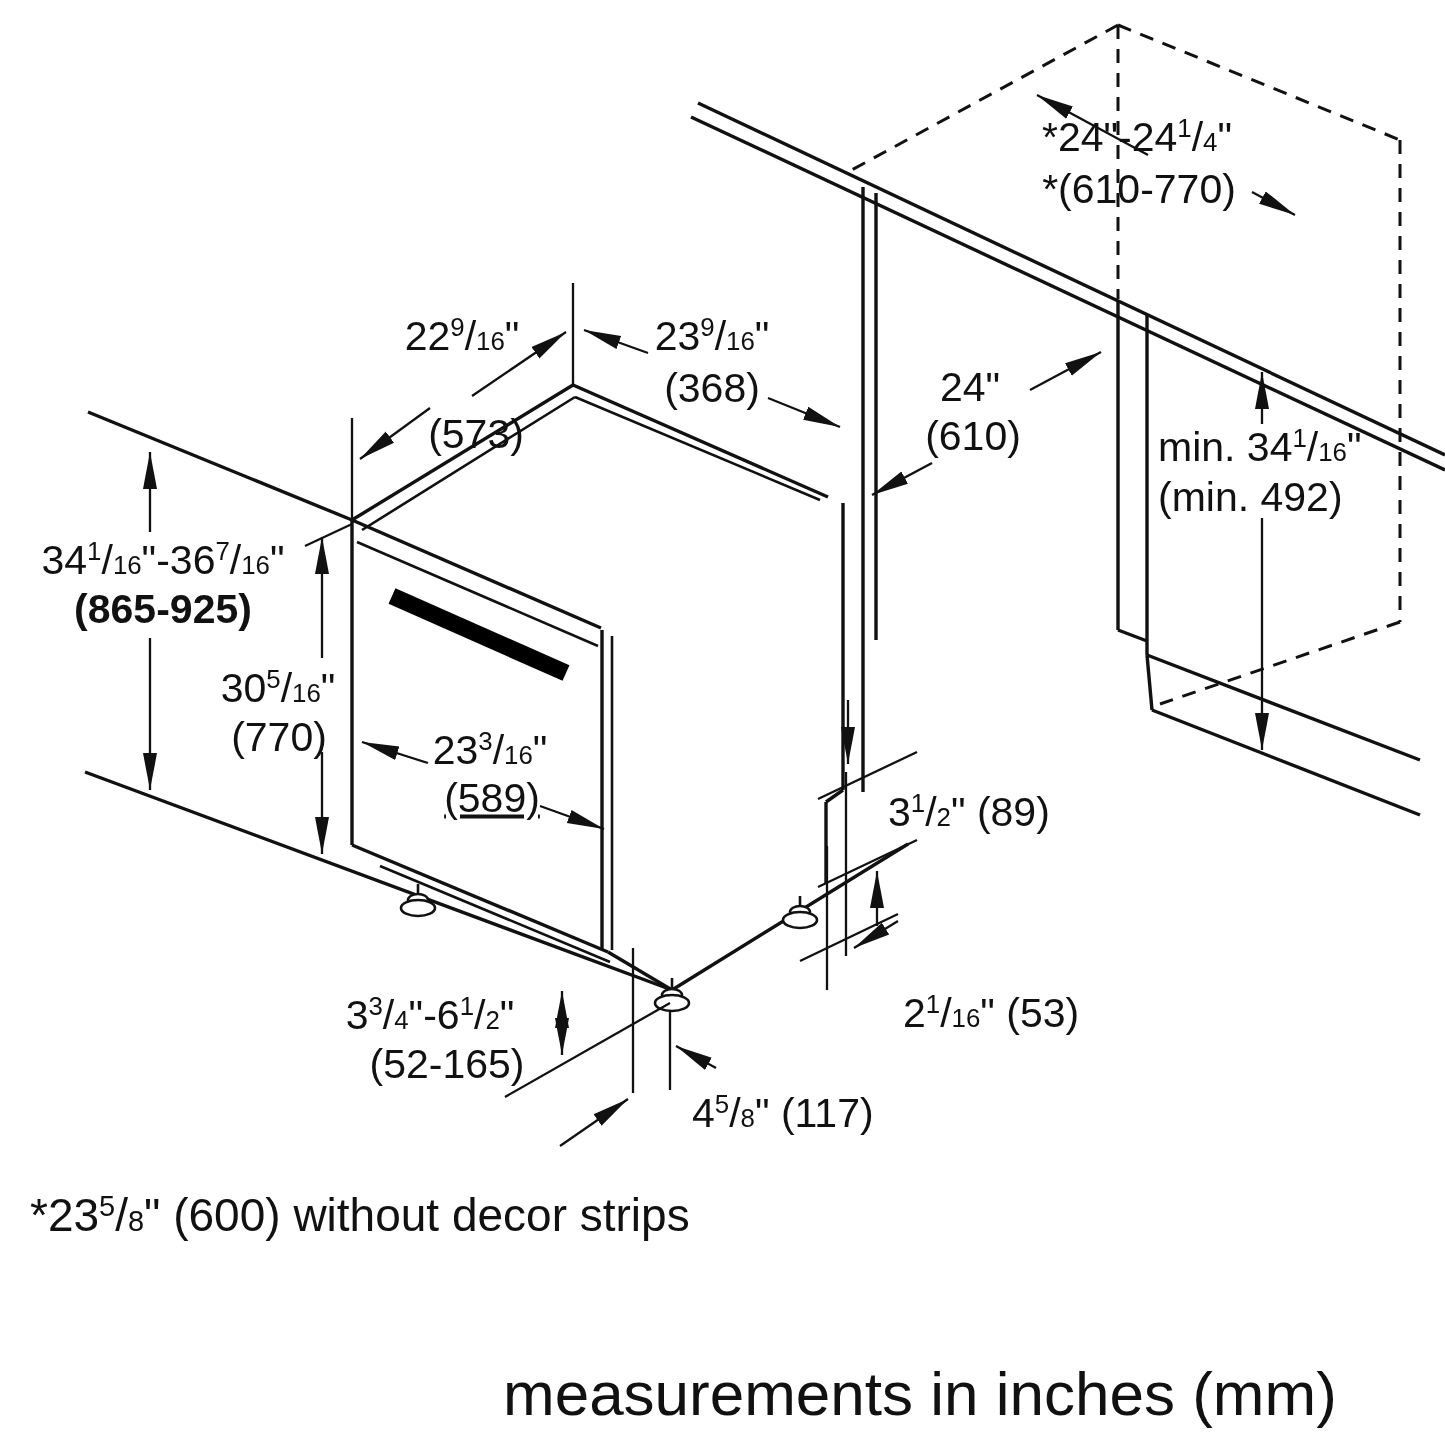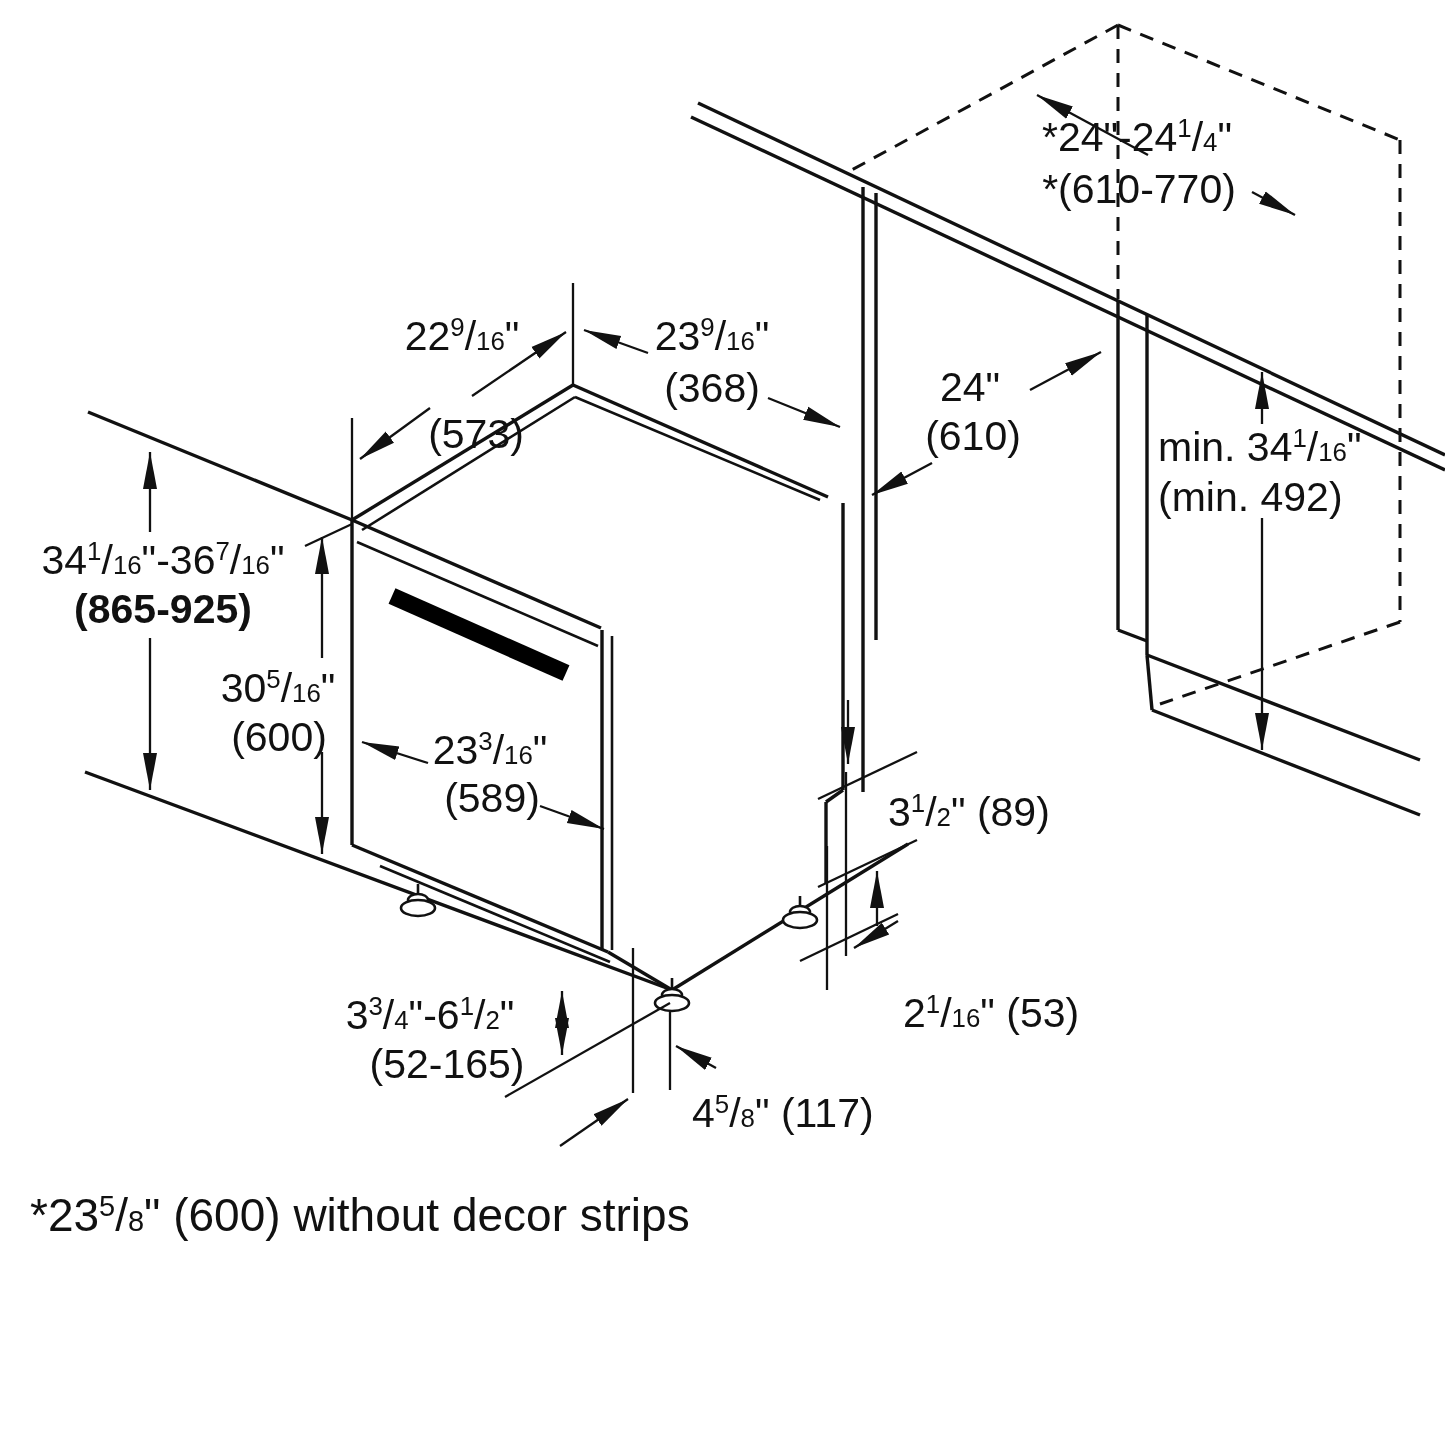--- a/index.html
+++ b/index.html
@@ -170,29 +170,30 @@
   <div class="lbl" style="left:970px;top:387px;">24"</div>
   <div class="lbl" style="left:973px;top:436px;text-align:center;">(610)</div>
 
   <div class="lbl anchor-left" style="left:1158px;top:447px;">min. 34<span class="fn">1</span>/<span class="fd">16</span>"</div>
   <div class="lbl anchor-left" style="left:1158px;top:497px;">(min. 492)</div>
 
   <div class="lbl" style="left:163px;top:560px;">34<span class="fn">1</span>/<span class="fd">16</span>"-36<span class="fn">7</span>/<span class="fd">16</span>"</div>
   <div class="lbl" style="left:163px;top:609px;font-weight:bold;">(865-925)</div>
 
   <div class="lbl" style="left:278px;top:688px;">30<span class="fn">5</span>/<span class="fd">16</span>"</div>
-  <div class="lbl" style="left:279px;top:737px;">(600)</div>
+  <div class="lbl" style="left:279px;top:737px;">(770)</div>
 
   <div class="lbl" style="left:490px;top:750px;">23<span class="fn">3</span>/<span class="fd">16</span>"</div>
-  <div class="lbl" style="left:492px;top:798px;">(589)</div>
+  <div class="lbl" style="left:492px;top:798px;text-decoration:underline;">(589)</div>
 
   <div class="lbl anchor-left" style="left:888px;top:812px;">3<span class="fn">1</span>/<span class="fd">2</span>" (89)</div>
 
   <div class="lbl anchor-left" style="left:903px;top:1013px;">2<span class="fn">1</span>/<span class="fd">16</span>" (53)</div>
 
   <div class="lbl" style="left:430px;top:1015px;">3<span class="fn">3</span>/<span class="fd">4</span>"-6<span class="fn">1</span>/<span class="fd">2</span>"</div>
   <div class="lbl" style="left:447px;top:1064px;">(52-165)</div>
 
   <div class="lbl anchor-left" style="left:692px;top:1113px;">4<span class="fn">5</span>/<span class="fd">8</span>" (117)</div>
 
   <div class="footnote">*23<span class="fn">5</span>/<span class="fd">8</span>" (600) without decor strips</div>
 
+  <div class="caption">measurements in inches (mm)</div>
 </div>
 
 </body></html>

